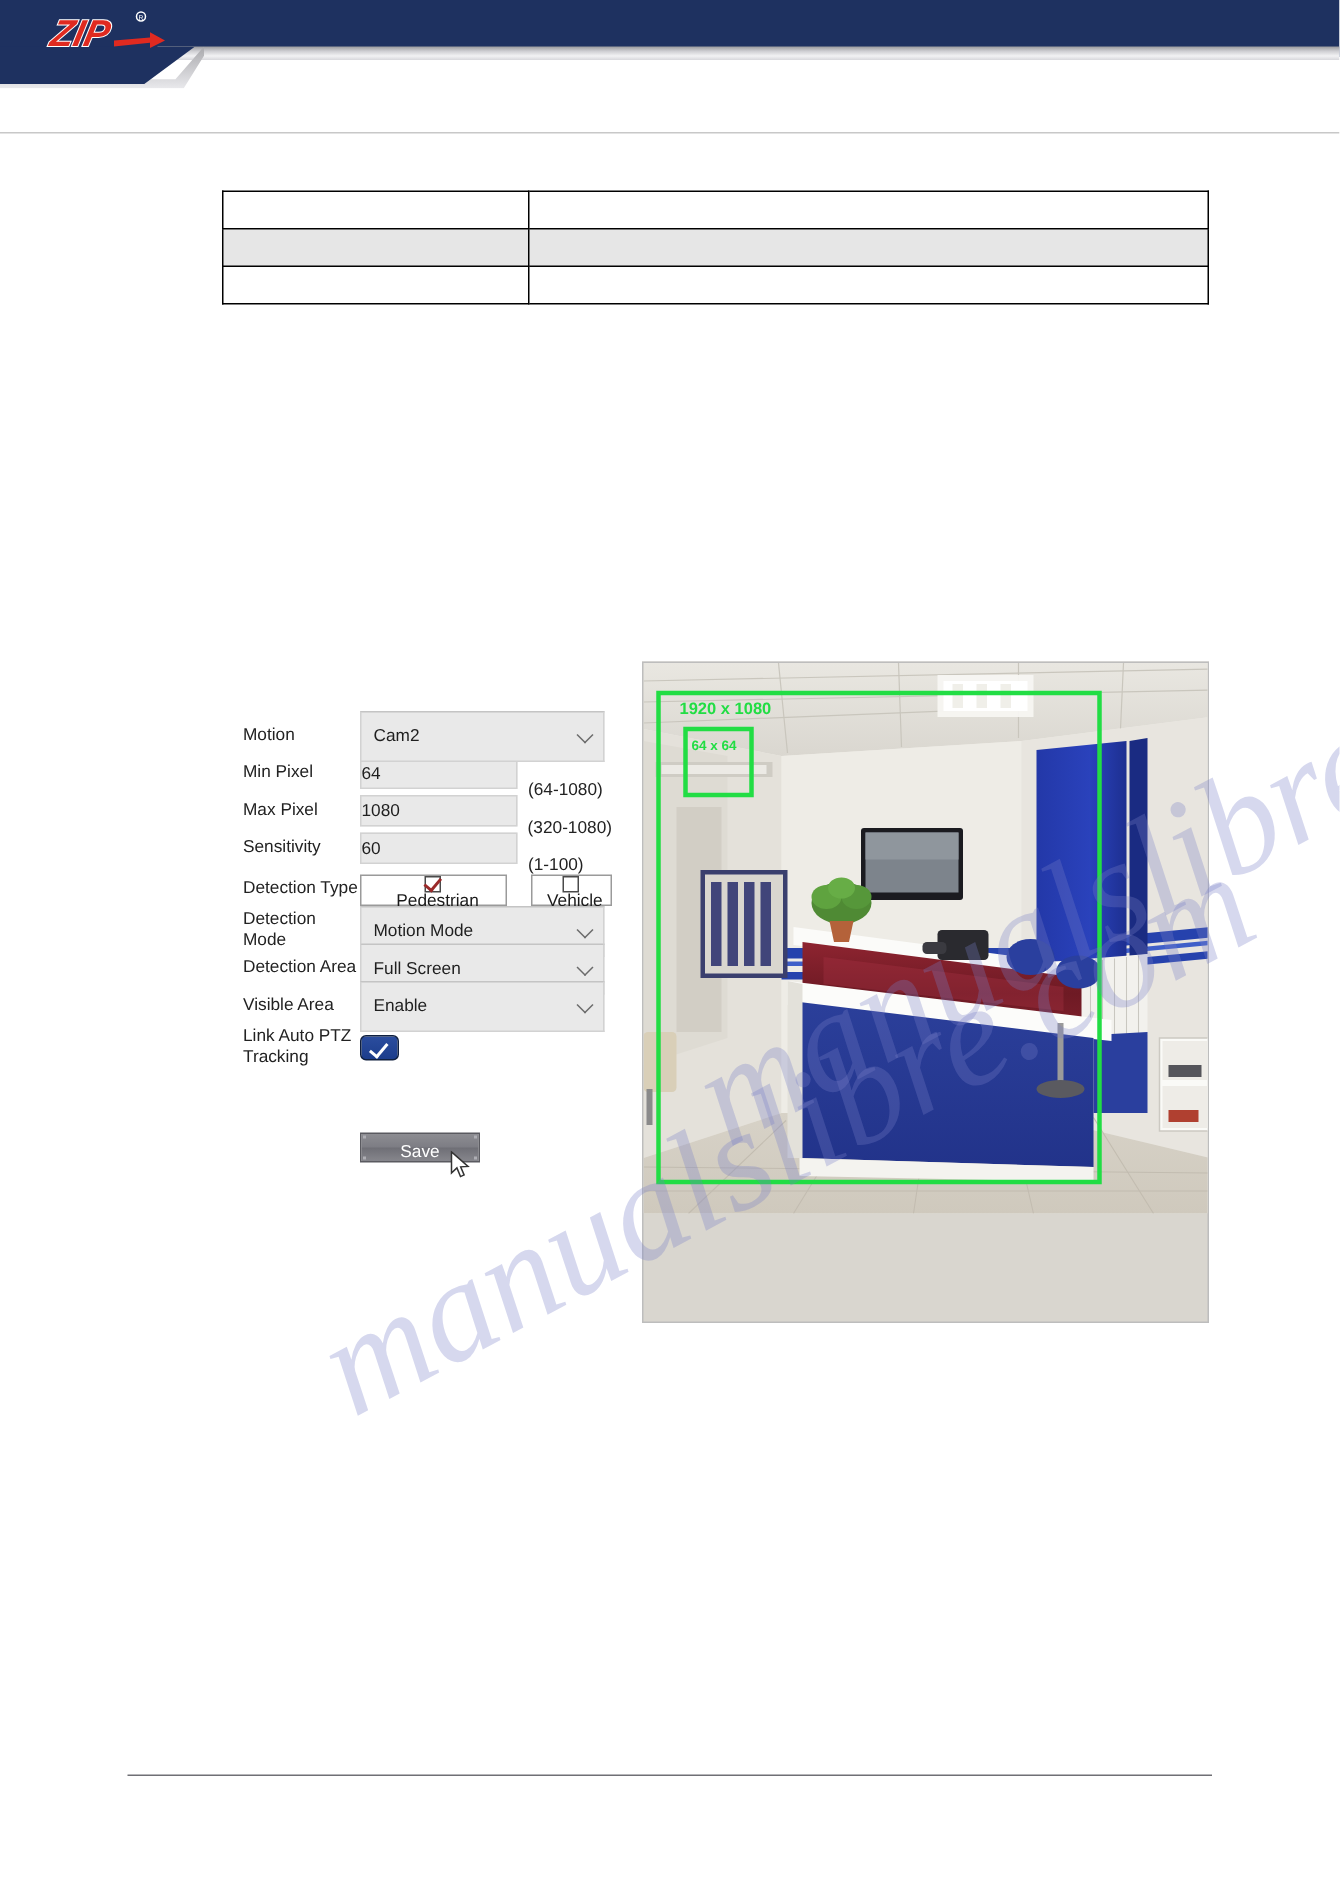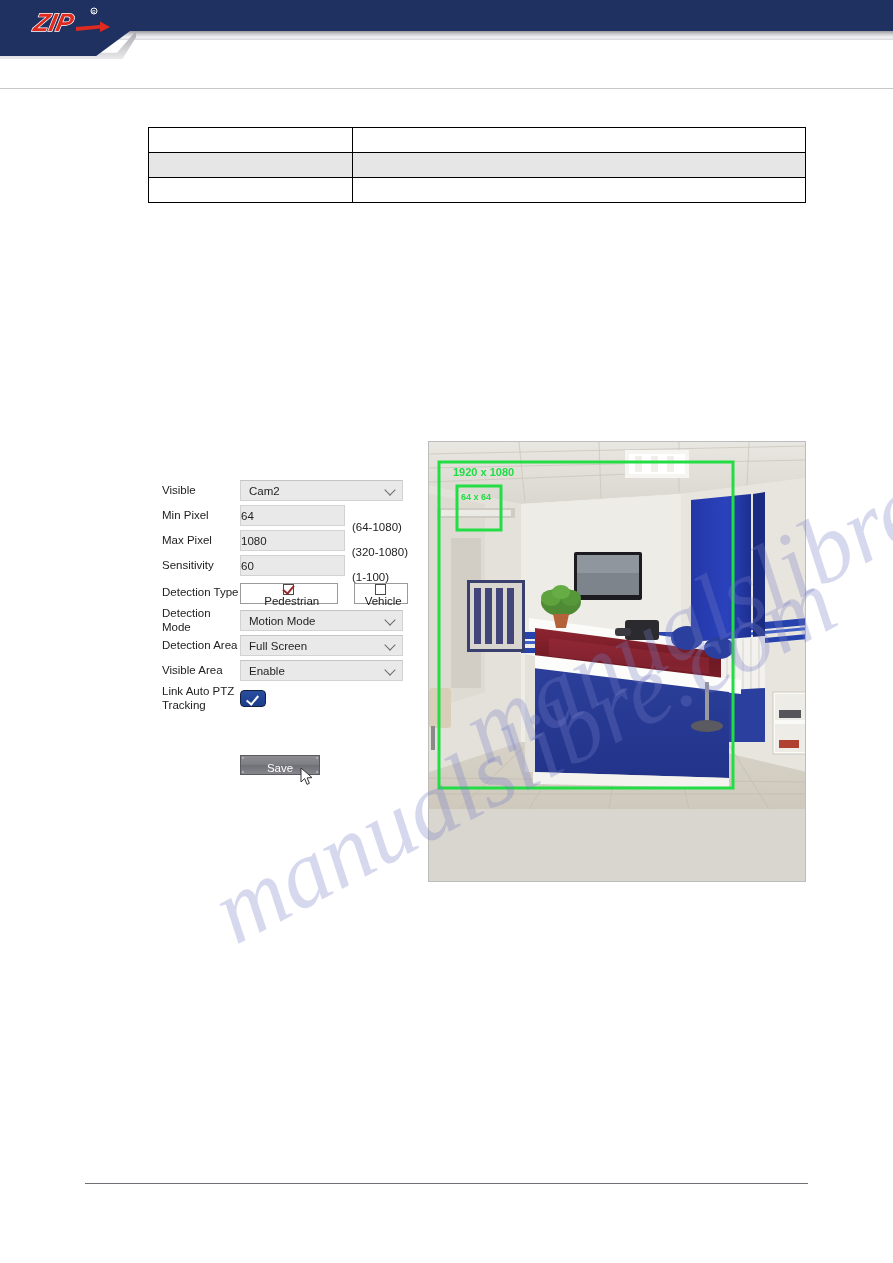--- a/index.html
+++ b/index.html
@@ -69,21 +69,21 @@
   .form-row.tall { height: 30px; }
   .form-label {
     width: 78px; flex: 0 0 78px;
     font-size: 11.5px; color: #222222;
     line-height: 1.15;
   }
   .form-label.two-line { line-height: 1.2; padding-top: 1px; }
 
   .select-box {
     position: relative;
-    width: 163px; height: 21px;
+    width: 163px; height: 34px;
     background: #e9e9e9;
     border: 1px solid #d2d2d2;
     border-top-color: #c4c4c4;
     font-size: 11.5px; color: #1f1f1f;
     display: flex; align-items: center;
     padding-left: 8px;
   }
   .select-box .chev {
     position: absolute; right: 8px; top: 50%;
     width: 8px; height: 8px;
@@ -234,21 +234,21 @@
     <tr>
       <td class="col-a"></td>
       <td class="col-b"></td>
     </tr>
   </tbody>
 </table>
 
 <div class="form-panel">
 
   <div class="form-row">
-    <div class="form-label">Visible</div>
+    <div class="form-label">Motion</div>
     <div class="select-box">
       <span>Cam2</span>
       <span class="chev"></span>
     </div>
   </div>
 
 
   <div class="form-row">
     <div class="form-label">Min Pixel</div>
     <div class="text-box">

